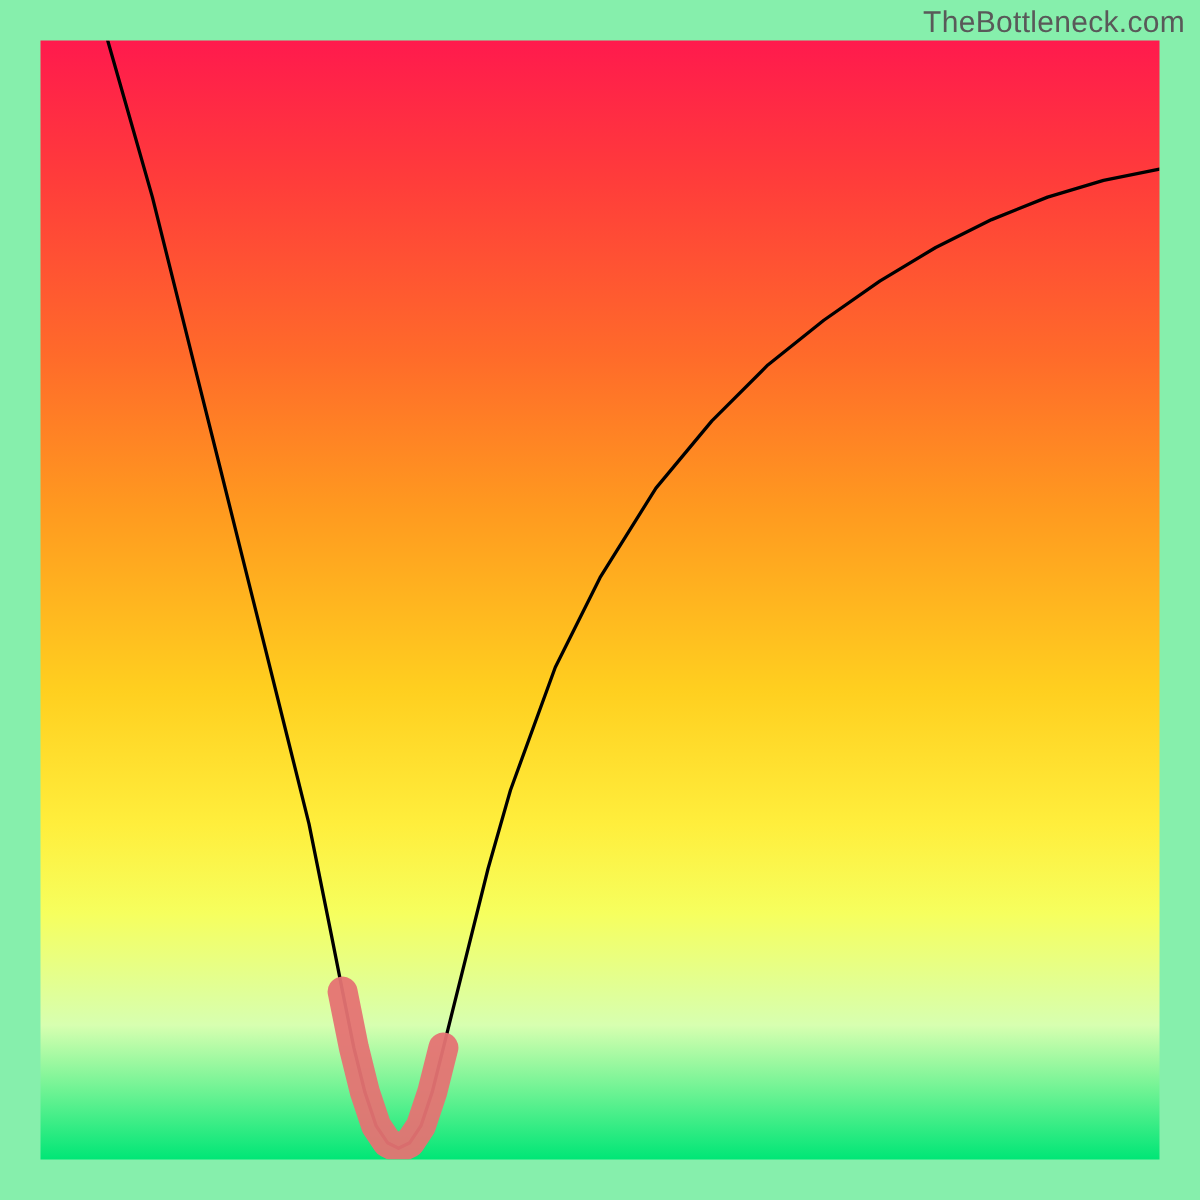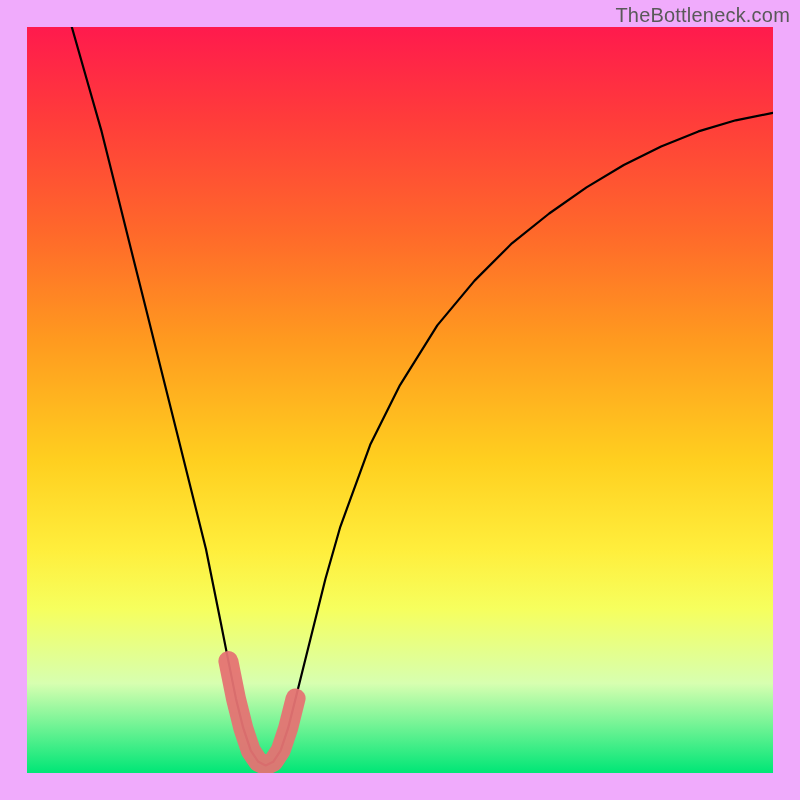--- a/index.html
+++ b/index.html
@@ -10,21 +10,21 @@
     background: #000;
     overflow: hidden;
     font-family: Arial, Helvetica, sans-serif;
   }
   .frame {
     position: absolute;
     left: 0;
     top: 0;
     width: 800px;
     height: 800px;
-    background: #f0abfc;
+    background: #86efac;
   }
   .plot {
     position: absolute;
     left: 27px;
     top: 27px;
     width: 746px;
     height: 746px;
     background: linear-gradient(to bottom,
       #ff1a4d 0%,
       #ff3b3b 12%,

